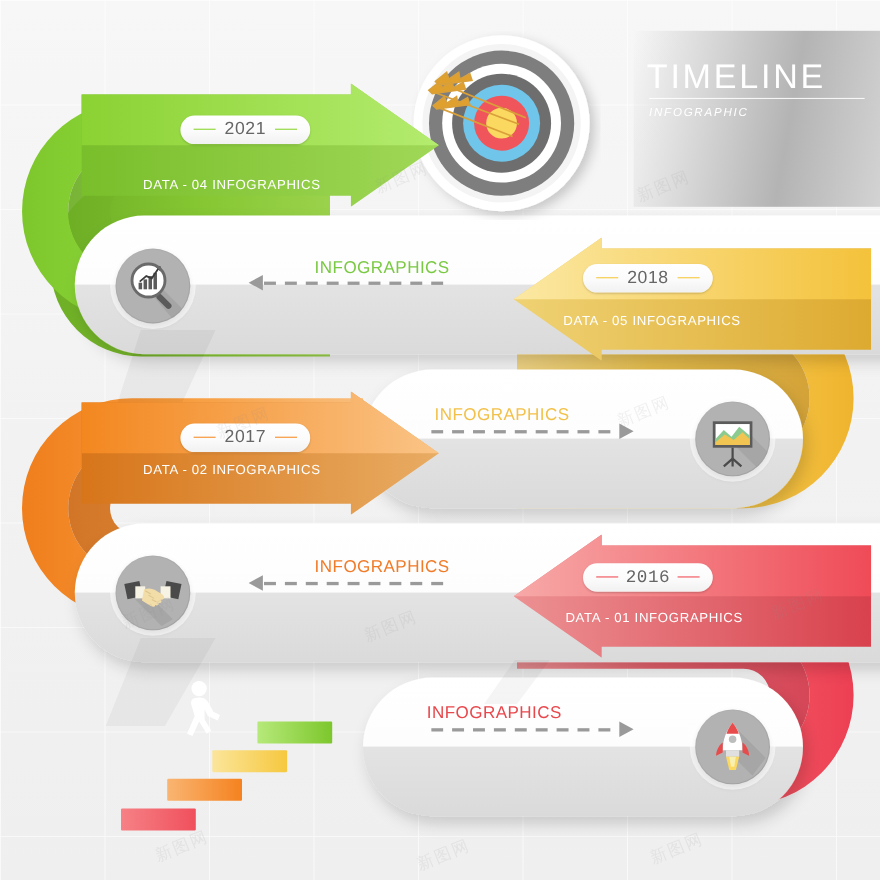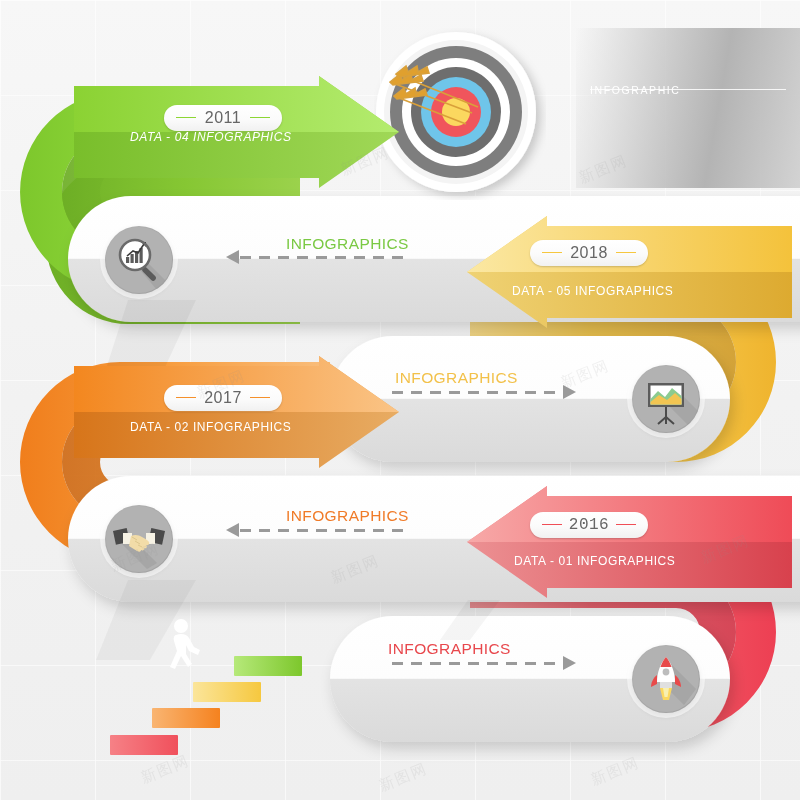--- a/index.html
+++ b/index.html
@@ -71,25 +71,26 @@
     position: absolute;
     left: 590px;
     top: 89px;
     width: 196px;
     height: 1px;
     background: rgba(255,255,255,.85);
   }
   .header-sub {
     position: absolute;
     left: 590px;
-    top: 84px;
+    top: 96px;
     width: 200px;
     color: #ffffff;
     font-size: 10.5px;
     letter-spacing: 1.6px;
+    font-style: italic;
   }
 
   
   .arrow {
     position: absolute;
     height: 104px;
   }
   .year-badge {
     position: absolute;
     width: 118px;
@@ -352,20 +353,21 @@
     <g filter="url(#softShadow)">
       <rect x="330" y="616" width="400" height="126" rx="63" fill="url(#gPanel)"></rect>
     </g>
 
     <path d="M 128 300 L 196 300 L 150 400 L 96 400 Z" fill="#000" opacity=".045"></path>
     <path d="M 128 580 L 196 580 L 150 660 L 96 660 Z" fill="#000" opacity=".04"></path>
     <path d="M 468 600 L 500 600 L 470 640 L 440 640 Z" fill="#000" opacity=".04"></path>
   </svg>
 
   <div class="header-panel" data-name="header-panel"></div>
+  <div class="header-title" data-name="page-title">TIMELINE</div>
   <div class="header-rule" data-name="header-divider"></div>
   <div class="header-sub" data-name="page-subtitle">INFOGRAPHIC</div>
 
   <div class="target-wrap" data-name="target-dartboard-icon">
     <svg width="172" height="172" viewBox="0 0 172 172">
       <defs>
         <filter id="tgShadow" x="-20%" y="-20%" width="150%" height="150%">
           <feDropShadow dx="5" dy="4" stdDeviation="5" flood-color="#000" flood-opacity=".18"></feDropShadow>
         </filter>
       </defs>
@@ -402,23 +404,23 @@
         </linearGradient>
         <linearGradient id="ar19b" x1="0" y1="0" x2="1" y2="0">
           <stop offset="0%" stop-color="#79BE2B"></stop>
             <stop offset="100%" stop-color="#A0D857"></stop>
         </linearGradient>
       </defs>
       <path d="M0 10 L245 10 L245 0 L325 56 L245 112 L245 102 L0 102 Z" fill="url(#ar19b)"></path>
       <path d="M0 10 L245 10 L245 0 L325 56 L245 56 L0 56 Z" fill="url(#ar19t)"></path>
     </svg>
     <div class="year-badge" style="left:164px; top:105px;" data-name="year-badge-2019">
-      <span data-name="year-label">2011</span>
+      <span data-name="year-label">2021</span>
     </div>
-    <div class="data-label" style="left:130px; top:130px;font-style:italic;" data-name="data-label-2019">DATA - 04  INFOGRAPHICS</div>
+    <div class="data-label" style="left:130px; top:161px;" data-name="data-label-2019">DATA - 04  INFOGRAPHICS</div>
   </div>
 
   <div class="cap" style="left:286px; top:235px; color:#7AC943;" data-name="caption-infographics-green">INFOGRAPHICS</div>
   <div class="dashline" style="left:240px; top:256px; width:170px;" data-name="dash-line-left-green"></div>
   <div class="dash-tip" style="left:226px; top:250px; border-right:13px solid #9a9a9a;" data-name="dash-arrow-left-green"></div>
 
   <div class="medallion" style="left:105px; top:226px;" data-name="magnifier-chart-icon">
     <svg width="68" height="68" viewBox="0 0 68 68">
       <circle cx="34" cy="34" r="33" fill="#b2b2b2"></circle>
       <path d="M36 30 L62 56 L52 64 L30 38 Z" fill="#9a9a9a" opacity=".55"></path>

